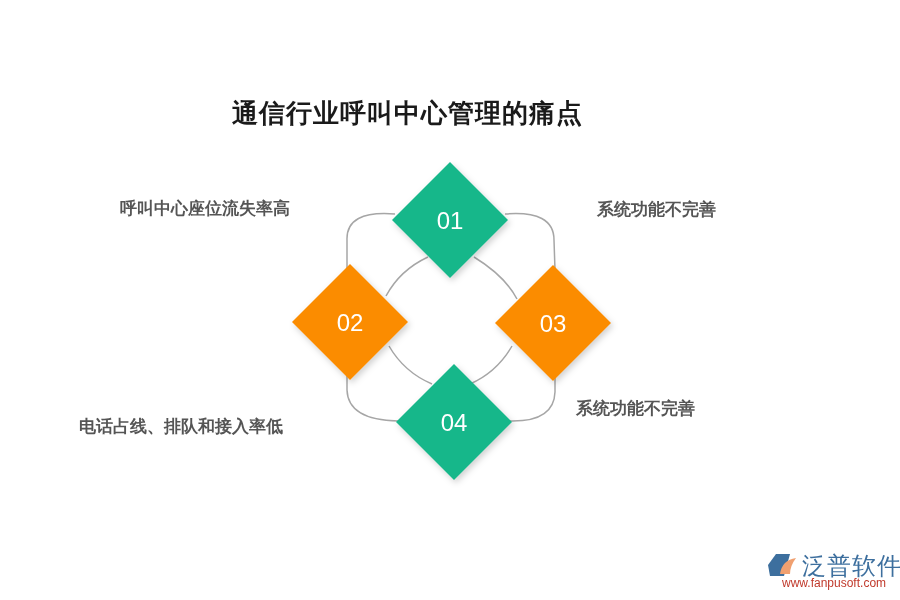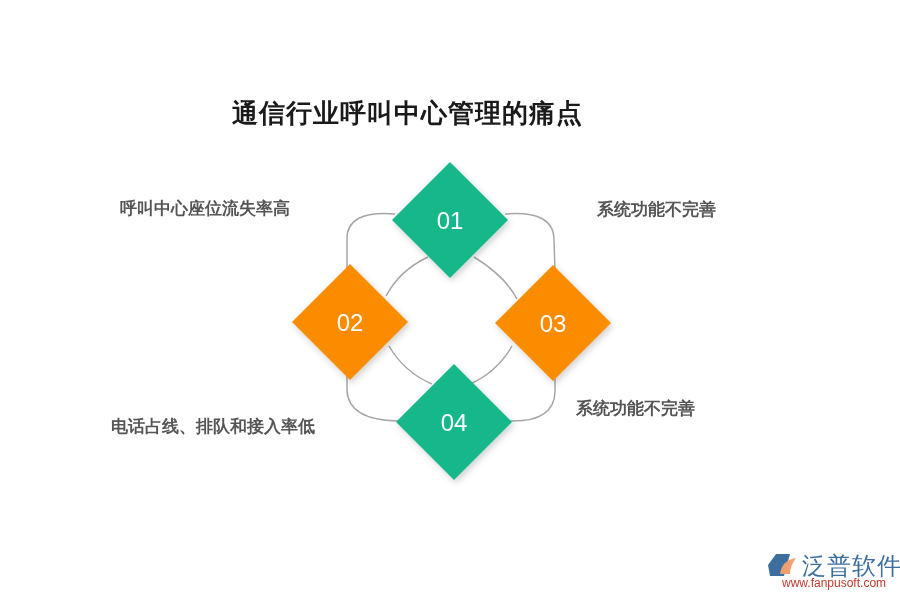--- a/index.html
+++ b/index.html
@@ -12,21 +12,21 @@
   .logo { position:absolute; left:768px; top:552px; width:130px; height:44px; }
   .logo-cn { position:absolute; left:34px; top:-2px; font-size:24px; color:#3d6f9e; white-space:nowrap; letter-spacing:1px; }
   .logo-url { position:absolute; left:14px; top:24px; font-size:12px; color:#c0392b; white-space:nowrap; font-family:Liberation Sans, sans-serif;text-align:right; }
 </style>
 </head>
 <body>
 
 <div class="title">通信行业呼叫中心管理的痛点</div>
 
 <div class="label" style="left:120px; top:197px;">呼叫中心座位流失率高</div>
-<div class="label" style="left:79px; top:415px;margin-left:32px;">电话占线、排队和接入率低</div>
+<div class="label" style="left:79px; top:415px;">电话占线、排队和接入率低</div>
 <div class="label" style="left:597px; top:198px;">系统功能不完善</div>
 <div class="label" style="left:576px; top:397px;">系统功能不完善</div>
 
 <svg class="diagram" width="900" height="600">
   <defs>
     <filter id="sh" x="-20%" y="-20%" width="140%" height="140%">
       <feDropShadow dx="2" dy="3" stdDeviation="3" flood-color="#000" flood-opacity="0.18"></feDropShadow>
     </filter>
   </defs>
   <g fill="none" stroke="#a6a6a6" stroke-width="1.5">

